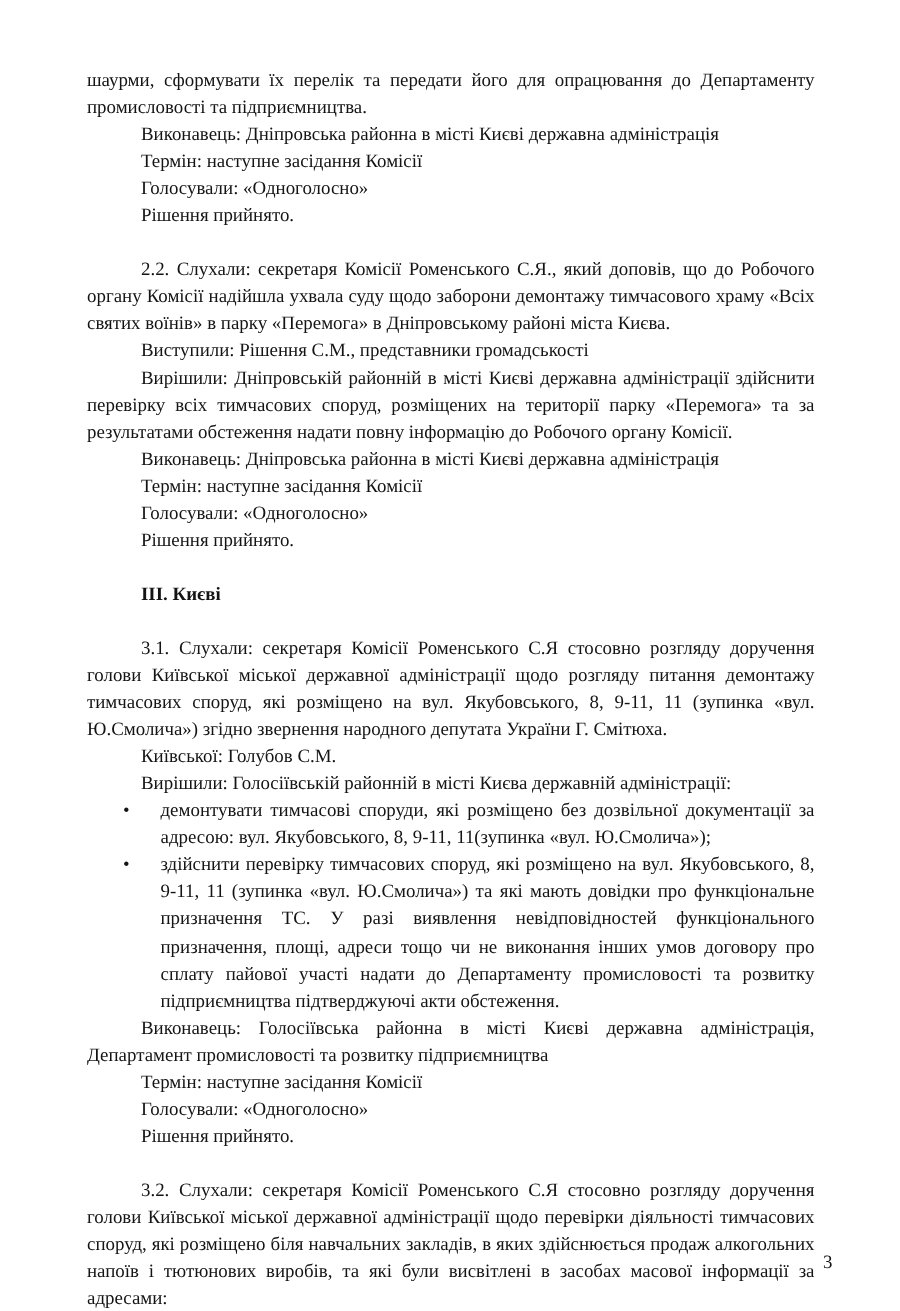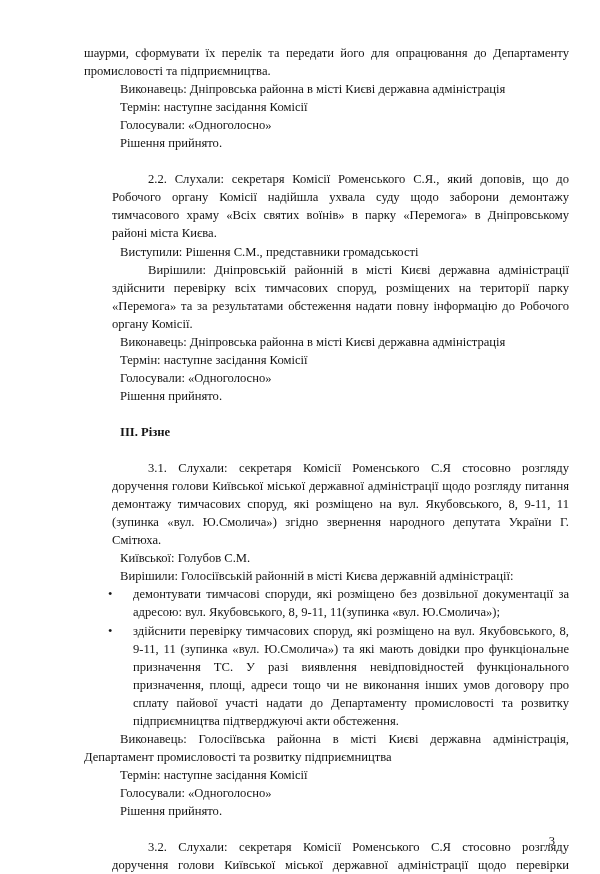--- a/index.html
+++ b/index.html
@@ -12,21 +12,21 @@
     background: #ffffff;
     font-family: "Liberation Serif", "DejaVu Serif", serif;
     color: #141414;
     -webkit-font-smoothing: antialiased;
   }
   .page {
     position: relative;
     width: 600px;
     height: 874px;
     box-sizing: border-box;
-    padding: 44px 57px 0 84px;
+    padding: 44px 57px 0 58px;
     overflow: hidden;
   }
   .doc {
     width: 485px;
     font-size: 12.6px;
     line-height: 18.05px;
     text-align: justify;
     text-justify: inter-word;
     hyphens: none;
   }
@@ -34,21 +34,20 @@
     margin: 0;
     text-align: justify;
   }
   
   p.flush {
     text-indent: 0;
   }
   
   p.indent {
     text-indent: 36px;
-    margin-left: 28px;
   }
   
   p.label-line {
     text-indent: 36px;
     text-align: left;
   }
   p.label-line.wrap {
     text-align: justify;
   }
   .heading {
@@ -110,21 +109,21 @@
     <p class="label-line">Виступили: Рішення С.М., представники громадськості</p>
     <p class="indent">Вирішили: Дніпровській районній в місті Києві державна адміністрації здійснити перевірку всіх тимчасових споруд, розміщених на території парку «Перемога» та за результатами обстеження надати повну інформацію до Робочого органу Комісії.</p>
 
     <p class="label-line">Виконавець: Дніпровська районна в місті Києві державна адміністрація</p>
     <p class="label-line">Термін: наступне засідання Комісії</p>
     <p class="label-line">Голосували: «Одноголосно»</p>
     <p class="label-line">Рішення прийнято.</p>
 
     <div class="gap-block"></div>
 
-    <p class="heading">III. Різне</p>
+    <p class="heading">III. Києві</p>
 
     <div class="gap-block"></div>
 
     <p class="indent">3.1. Слухали: секретаря Комісії Роменського С.Я стосовно розгляду доручення голови Київської міської державної адміністрації щодо розгляду питання демонтажу тимчасових споруд, які розміщено на вул. Якубовського, 8, 9-11, 11 (зупинка «вул. Ю.Смолича») згідно звернення народного депутата України Г. Смітюха.</p>
     <p class="label-line">Київської: Голубов С.М.</p>
     <p class="label-line">Вирішили: Голосіївській районній в місті Києва державній адміністрації:</p>
 
     <ul class="bullets">
       <li>
         <span class="marker">•</span>

